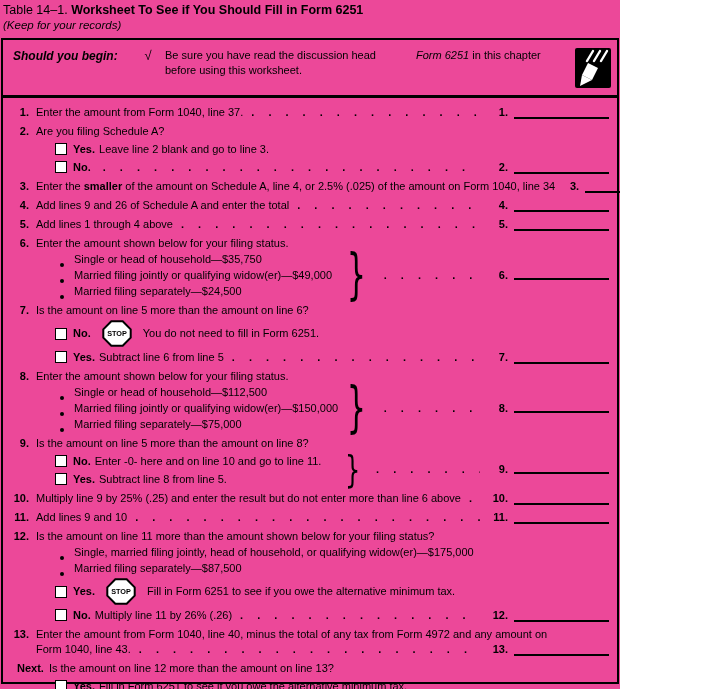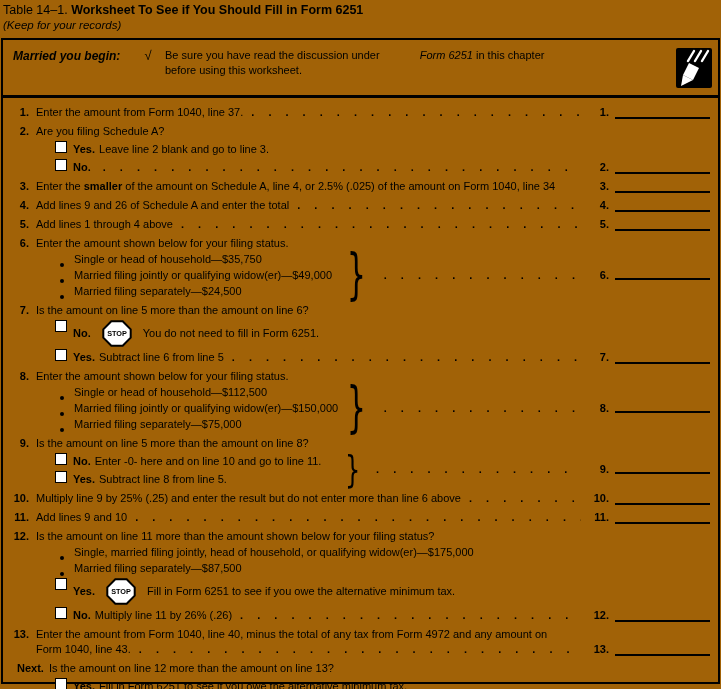--- a/index.html
+++ b/index.html
@@ -1,18 +1,18 @@
 <!DOCTYPE html>
 <html><head>
 <meta charset="utf-8">
 <style>
   html,body { margin:0; padding:0; background:#fff; }
   .page {
-    width: 721px; height: 689px; overflow: hidden;
-    background: #a16207; color: #000;
+    width: 620px; height: 689px; overflow: hidden;
+    background: #ec4899; color: #000;
     font-family: "Liberation Sans", sans-serif;
     font-size: 11px;
     box-sizing: border-box;
   }
   .titleblock { padding: 3px 0 0 3px; }
   .title { font-size: 12.5px; line-height: 15px; }
   .title .bold { font-weight: bold; }
   .subtitle { font-style: italic; font-size: 11.5px; line-height: 14px; margin-bottom: 6px; }
 
   .worksheet { border: 2px solid #000; margin: 0 1px; height: 646px; box-sizing: border-box; }
@@ -38,21 +38,21 @@
 
   .leader {
     flex: 1 1 0; min-width: 8px; overflow: hidden; white-space: nowrap;
     letter-spacing: 5.5px; font-weight: bold; margin: 0 4px 0 8px;
   }
   .spacer { flex: 1 1 0; }
   .ans { display: flex; align-items: baseline; flex-shrink: 0; }
   .rnum { font-weight: bold; width: 24px; text-align: right; margin-right: 6px; }
   .blank { width: 95px; height: 4px; border-bottom: 2px solid #000; align-self: flex-end; margin-bottom: 1px; }
 
-  .cbline { display: flex; margin-left: 38px; line-height: 16px; margin-top: 2px; padding-left: 14px; }
+  .cbline { display: flex; align-items: center; margin-left: 38px; line-height: 16px; margin-top: 2px; padding-left: 14px; }
   .cb { width: 10px; height: 10px; border: 1.8px solid #000; flex-shrink: 0; margin-right: 6px; background:#fff; }
   .cbl { font-weight: bold; margin-right: 4px; white-space: nowrap; }
   .ctext { white-space: nowrap; }
 
   .bulline { display: flex; align-items: flex-end; margin-left: 57px; line-height: 16px; }
   .bdot { width: 4px; height: 4px; border-radius: 50%; background: #000; flex-shrink: 0; margin-right: 10px; }
 
   .bracegroup { display: flex; align-items: center; }
   .bg-left { width: 340px; flex-shrink: 0; }
   .brace {
@@ -75,23 +75,23 @@
 <div class="page">
 
   <div class="titleblock">
     <div class="title"><span>Table 14–1.</span> <span class="bold">Worksheet To See if You Should Fill in Form 6251</span></div>
     <div class="subtitle">(Keep for your records)</div>
   </div>
 
   <div class="worksheet">
 
     <div class="header">
-      <span class="byb-label">Married you begin:</span>
+      <span class="byb-label">Should you begin:</span>
       <span class="byb-check">√</span>
-      <span class="byb-text"><span>Be sure you have read the discussion under </span><span class="em">Form 6251</span><span> in this chapter before using this worksheet.</span></span>
+      <span class="byb-text"><span>Be sure you have read the discussion head </span><span class="em">Form 6251</span><span> in this chapter before using this worksheet.</span></span>
       <span class="pencil">
         <svg width="36" height="40" viewBox="0 0 36 40">
           <rect x="0" y="0" width="36" height="40" rx="2" fill="#000"></rect>
           <g stroke="#fff" stroke-width="2.4" fill="none" stroke-linecap="round">
             <line x1="18" y1="3" x2="12" y2="13"></line>
             <line x1="25" y1="3" x2="19" y2="13"></line>
             <line x1="32" y1="3" x2="26" y2="13"></line>
           </g>
           <polygon points="13,15 23,20 17,32 7,27" fill="#fff"></polygon>
           <polygon points="7,27 17,32 5,38" fill="#fff"></polygon>

